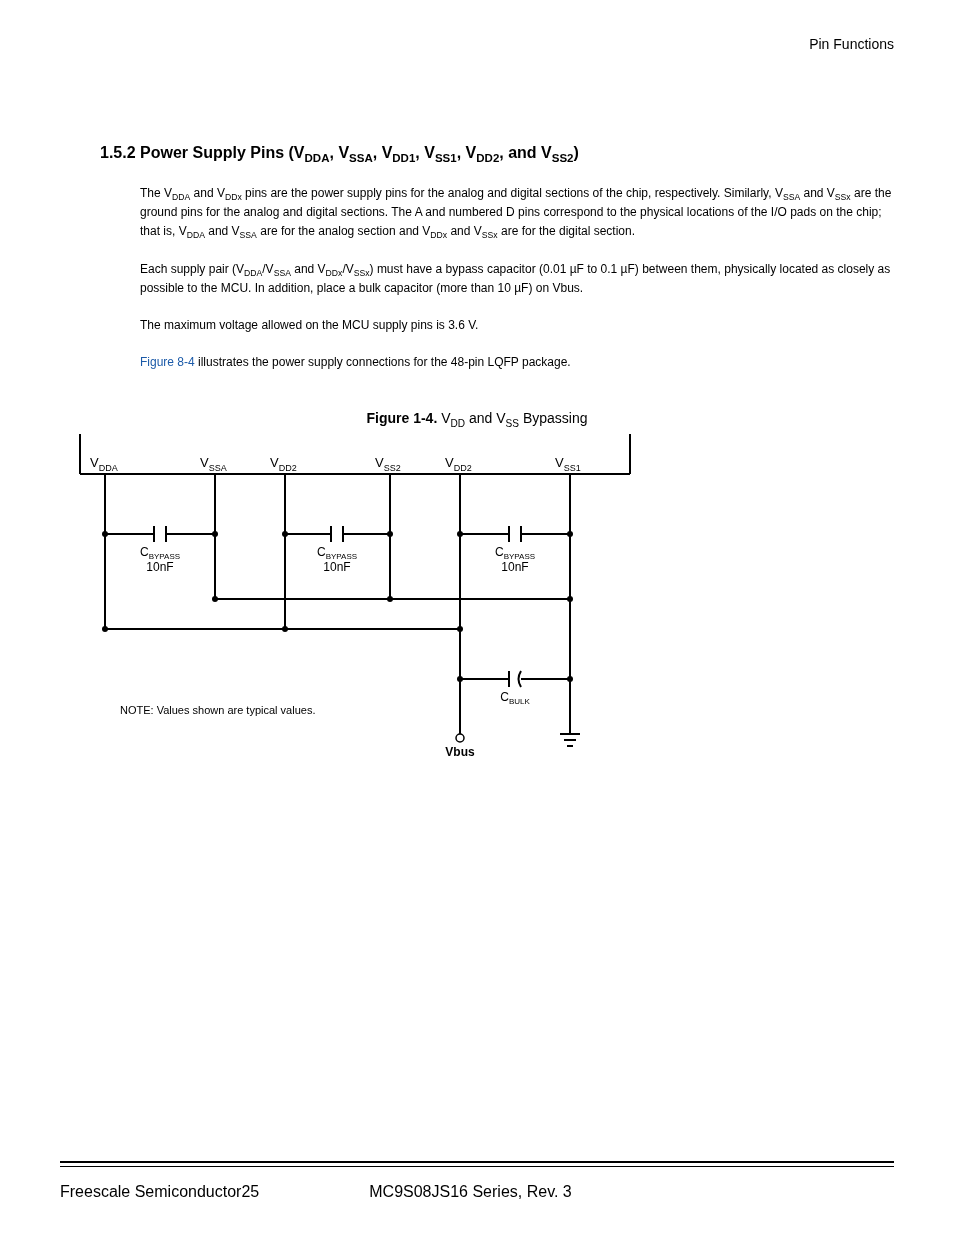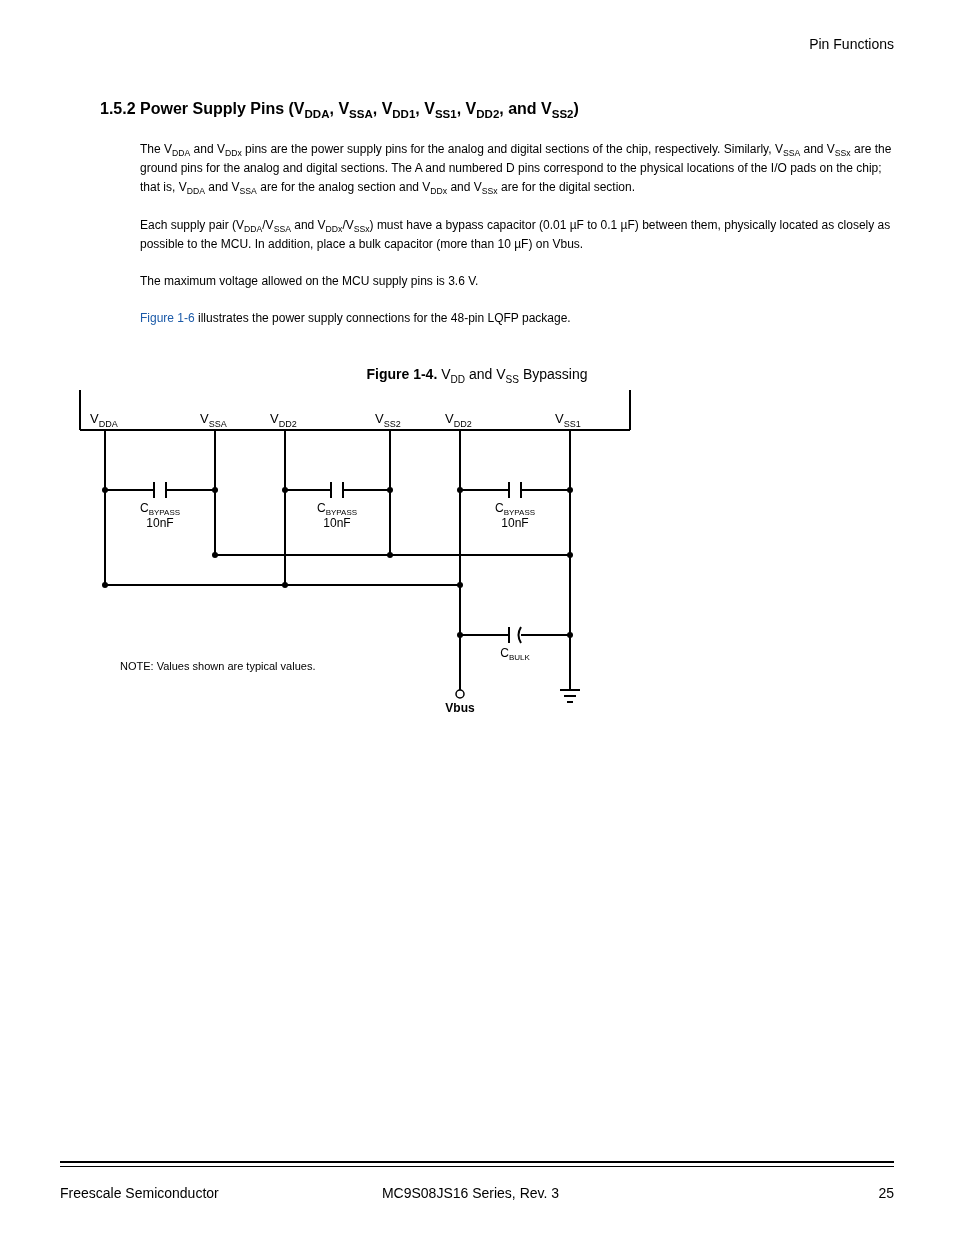--- a/index.html
+++ b/index.html
@@ -13,21 +13,21 @@
     width: 954px;
     height: 1235px;
     position: relative;
     box-sizing: border-box;
     padding: 30px 60px 0 60px;
   }
   .running-head {
     font-size: 14px;
     text-align: right;
     margin-top: 6px;
-    margin-bottom: 48px;
+    margin-bottom: 92px;
   }
   .section-number {
     font-family: "Arial Black", Arial, sans-serif;
     font-weight: 900;
     font-size: 16px;
   }
   .section-title {
     font-family: "Arial Black", Arial, sans-serif;
     font-weight: 900;
     font-size: 16px;
@@ -89,42 +89,41 @@
     bottom: 68px;
     height: 3px;
     border-top: 2.5px solid #000;
     border-bottom: 1px solid #000;
   }
   .footer {
     position: absolute;
     left: 60px;
     right: 60px;
     bottom: 34px;
-    font-size: 14px;
+    font-size: 16px;
     display: flex;
-    justify-content: space-between;
     align-items: baseline;
   }
 </style>
 </head>
 <body>
 
 <div class="page">
 
   <div class="running-head">Pin Functions</div>
 
   <div class="section-title">
     <span class="section-number">1.5.2</span>
     <span>Power Supply Pins (V<sub>DDA</sub>, V<sub>SSA</sub>, V<sub>DD1</sub>, V<sub>SS1</sub>, V<sub>DD2</sub>, and V<sub>SS2</sub>)</span>
   </div>
 
   <p class="body-text">The V<sub>DDA</sub> and V<sub>DDx</sub> pins are the power supply pins for the analog and digital sections of the chip, respectively. Similarly, V<sub>SSA</sub> and V<sub>SSx</sub> are the ground pins for the analog and digital sections. The A and numbered D pins correspond to the physical locations of the I/O pads on the chip; that is, V<sub>DDA</sub> and V<sub>SSA</sub> are for the analog section and V<sub>DDx</sub> and V<sub>SSx</sub> are for the digital section.</p>
   <p class="body-text">Each supply pair (V<sub>DDA</sub>/V<sub>SSA</sub> and V<sub>DDx</sub>/V<sub>SSx</sub>) must have a bypass capacitor (0.01 µF to 0.1 µF) between them, physically located as closely as possible to the MCU. In addition, place a bulk capacitor (more than 10 µF) on Vbus.</p>
   <p class="body-text">The maximum voltage allowed on the MCU supply pins is 3.6 V.</p>
-  <p class="body-text"><span class="figure-ref">Figure 1-6</span> illustrates the power supply connections for the 48-pin LQFP package.</p>
+  <p class="body-text"><span class="figure-ref">Figure 8-4</span> illustrates the power supply connections for the 48-pin LQFP package.</p>
 
   <p class="figure-caption"><strong>Figure 1-4.</strong> V<sub>DD</sub> and V<sub>SS</sub> Bypassing</p>
 
   <div class="svg-wrap">
     <svg width="590" height="380" viewBox="0 0 590 380">
 
       <line x1="20" y1="0" x2="20" y2="40" stroke="#000" stroke-width="2"></line>
       <line x1="20" y1="40" x2="570" y2="40" stroke="#000" stroke-width="2"></line>
       <line x1="570" y1="40" x2="570" y2="0" stroke="#000" stroke-width="2"></line>
 

